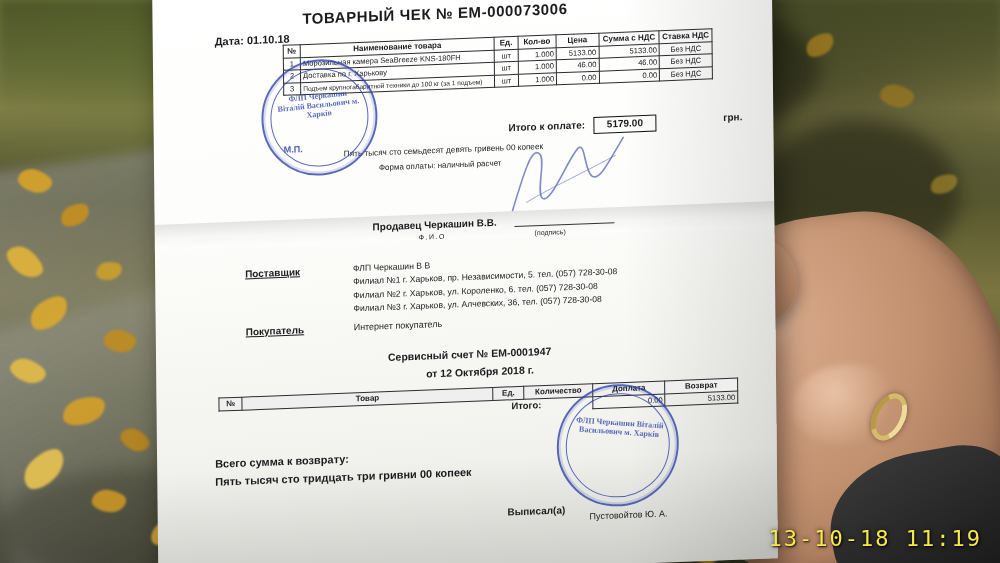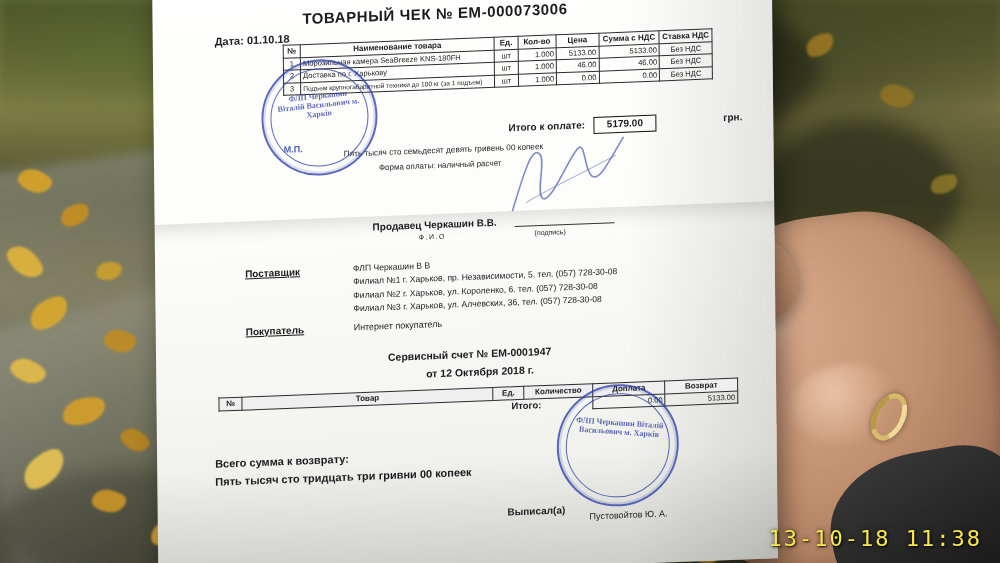--- a/index.html
+++ b/index.html
@@ -577,15 +577,15 @@
       </div>
 
       <svg class="scribble" viewBox="0 0 130 90">
         <path d="M6,78 C18,40 26,14 34,22 C40,28 30,60 36,66 C44,74 62,28 72,18 C80,10 78,40 86,46 C94,52 104,30 118,8" fill="none" stroke="#2a3fa8" stroke-width="1.6" opacity="0.8"></path>
         <path d="M20,70 C40,58 70,46 110,26" fill="none" stroke="#2a3fa8" stroke-width="1.1" opacity="0.6"></path>
       </svg>
 
     </div>
   </div>
 
-  <div class="timestamp">13-10-18 11:38</div>
+  <div class="timestamp">13-10-18 11:19</div>
 
 </div>
 
 </body></html>

